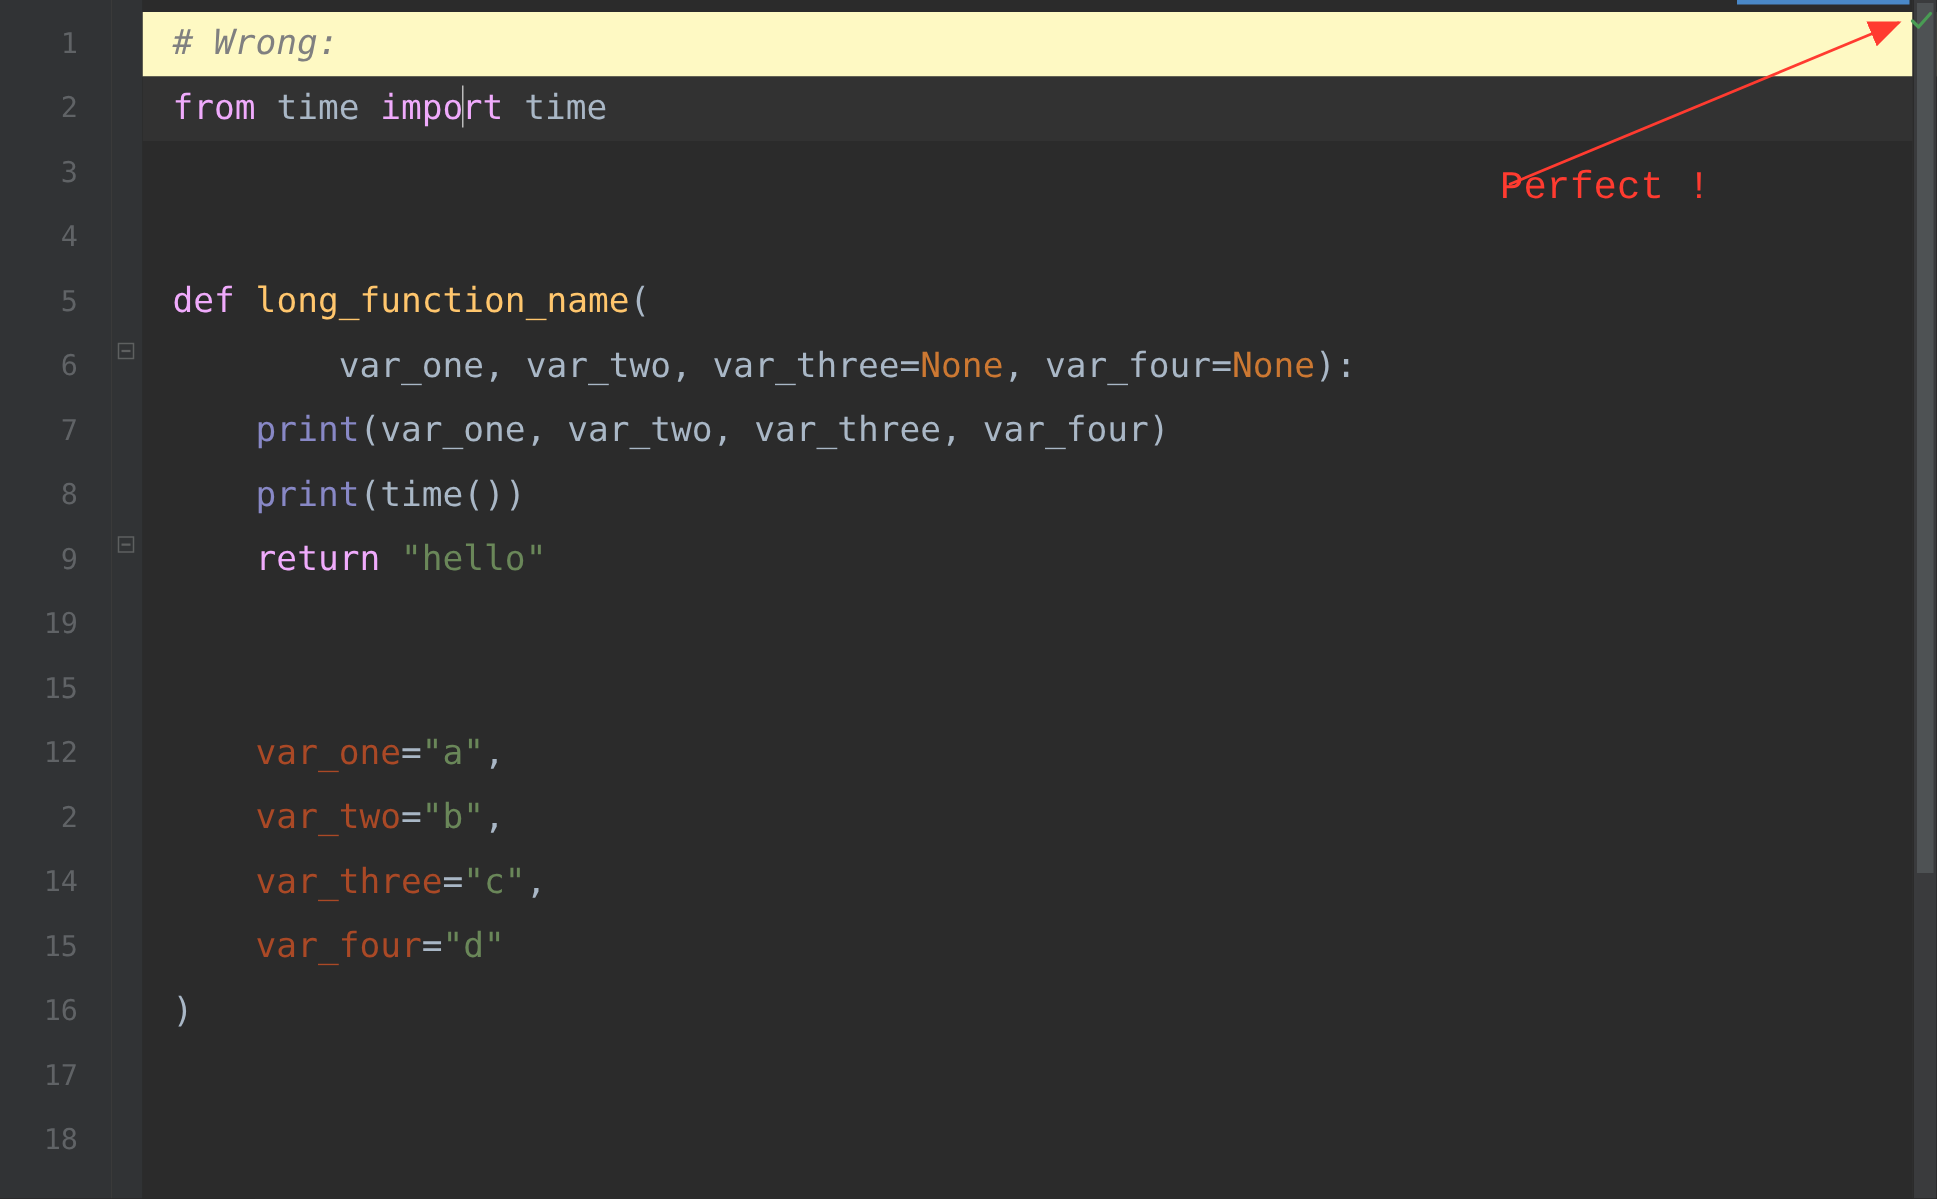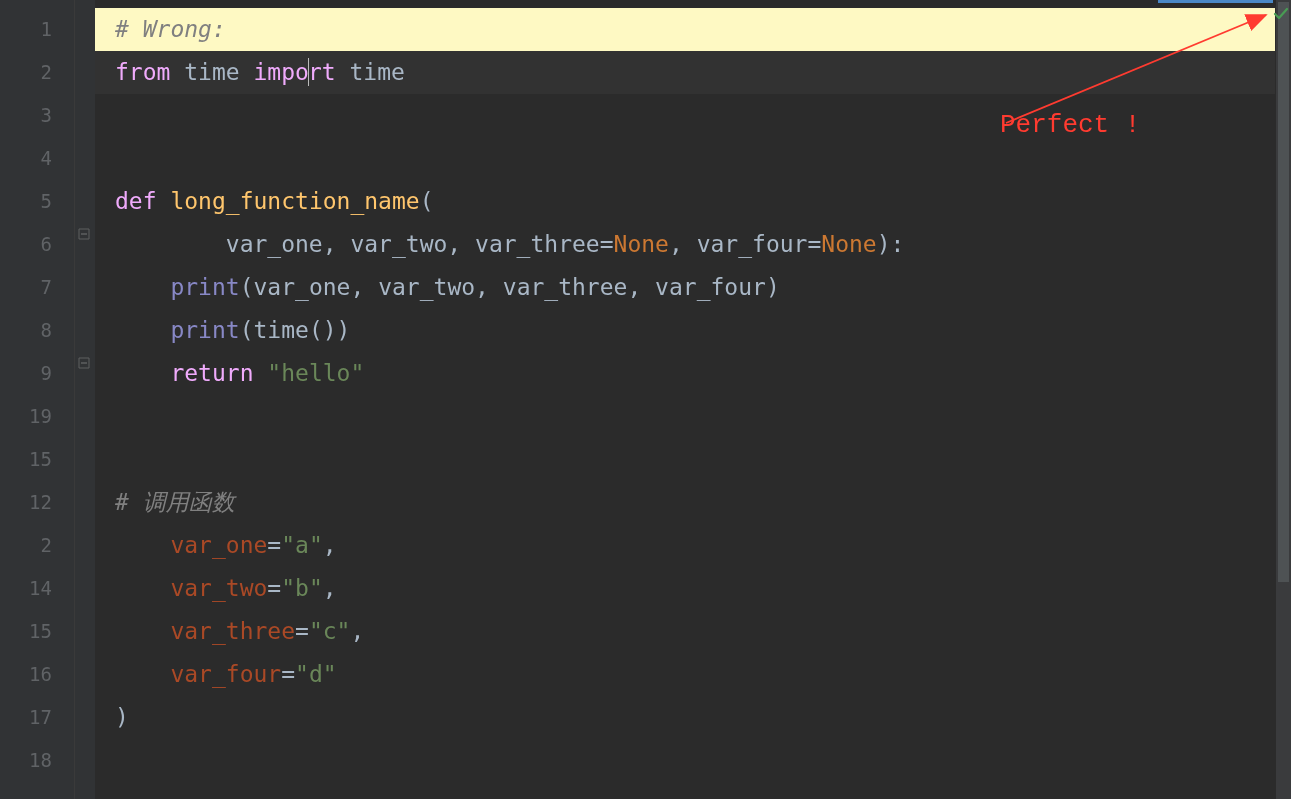--- a/index.html
+++ b/index.html
@@ -224,21 +224,20 @@
 
     <div class="line"><span class="c-ident">    </span><span class="c-builtin">print</span><span class="c-punc">(</span><span class="c-ident">var_one</span><span class="c-punc">, </span><span class="c-ident">var_two</span><span class="c-punc">, </span><span class="c-ident">var_three</span><span class="c-punc">, </span><span class="c-ident">var_four</span><span class="c-punc">)</span></div>
 
     <div class="line"><span class="c-ident">    </span><span class="c-builtin">print</span><span class="c-punc">(</span><span class="c-ident">time</span><span class="c-punc">()</span><span class="c-punc">)</span></div>
 
     <div class="line"><span class="c-ident">    </span><span class="c-keyword">return</span><span> </span><span class="c-string">"hello"</span></div>
 
     <div class="line"></div>
     <div class="line"></div>
 
-    <div class="line"><span class="c-comment"># 调用函数</span></div>
 
 
     <div class="line"><span>    </span><span class="c-kwarg">var_one</span><span class="c-punc">=</span><span class="c-string">"a"</span><span class="c-punc">,</span></div>
 
     <div class="line"><span>    </span><span class="c-kwarg">var_two</span><span class="c-punc">=</span><span class="c-string">"b"</span><span class="c-punc">,</span></div>
 
     <div class="line"><span>    </span><span class="c-kwarg">var_three</span><span class="c-punc">=</span><span class="c-string">"c"</span><span class="c-punc">,</span></div>
 
     <div class="line"><span>    </span><span class="c-kwarg">var_four</span><span class="c-punc">=</span><span class="c-string">"d"</span></div>
 

